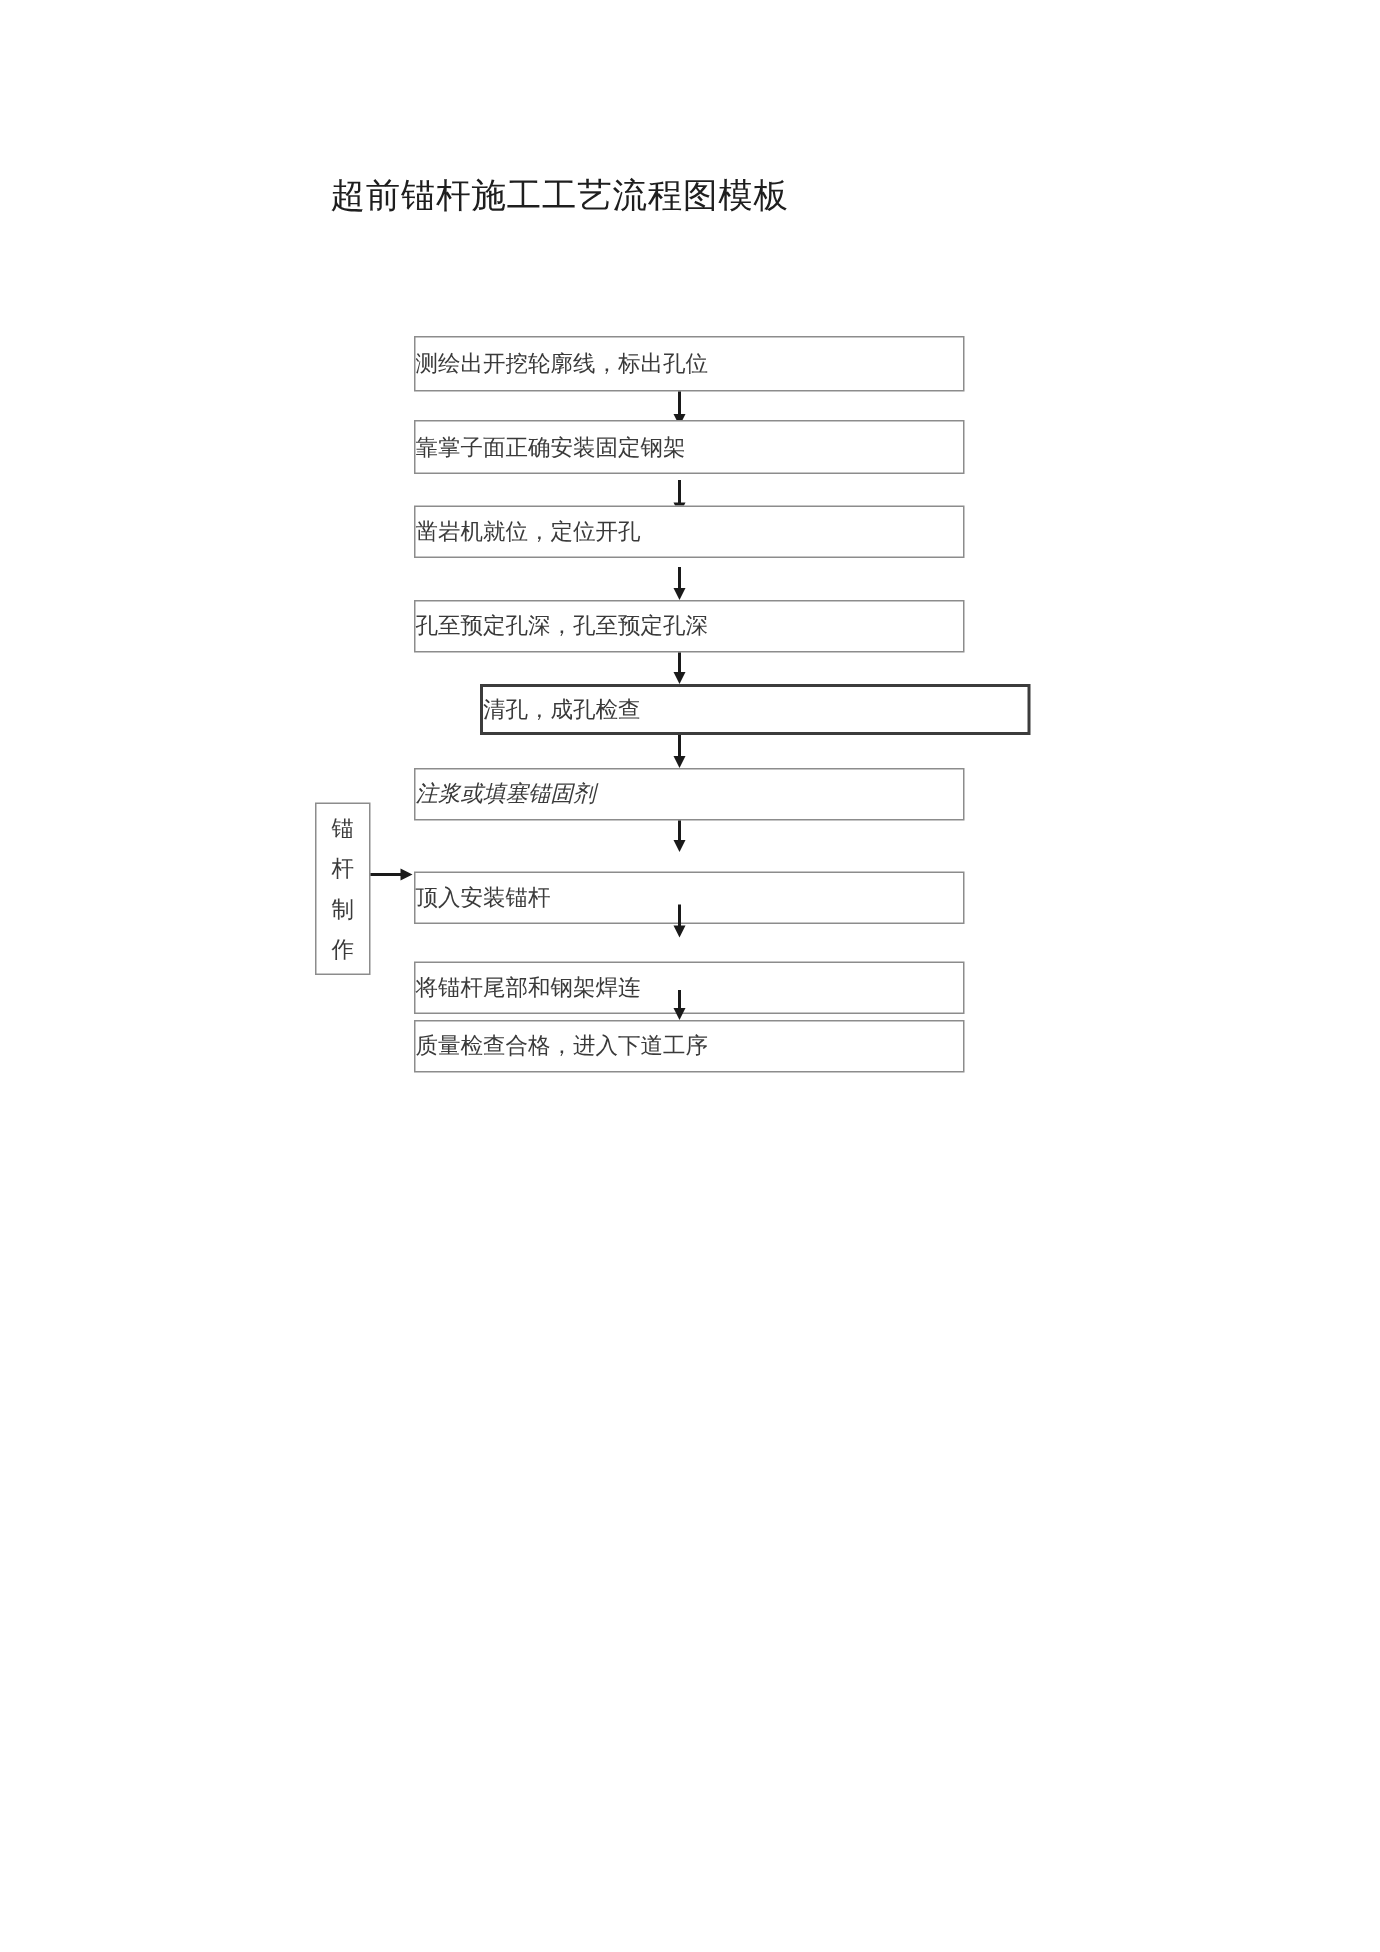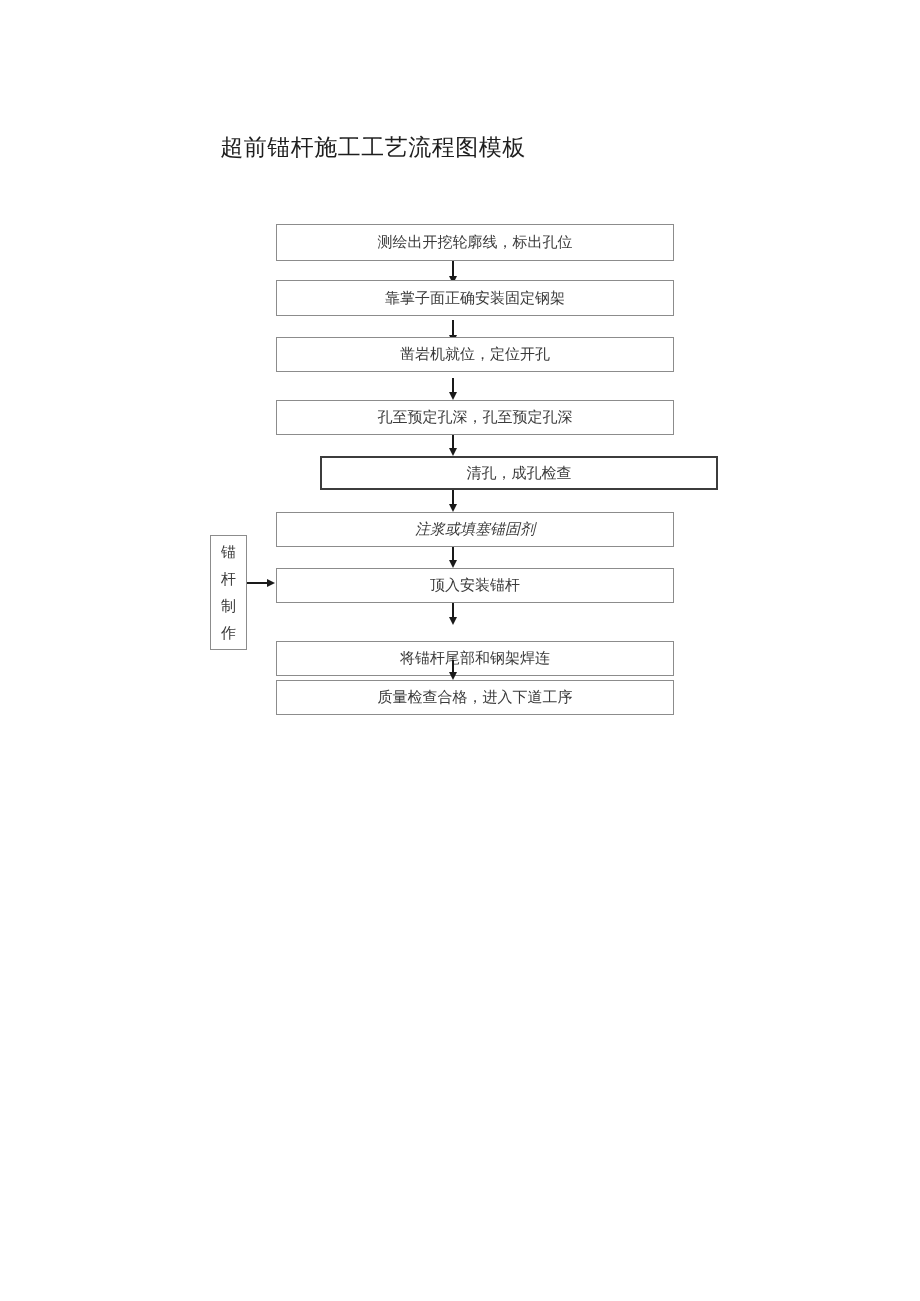--- a/index.html
+++ b/index.html
@@ -1,22 +1,22 @@
 <!DOCTYPE html>
 <html><head>
 <meta charset="utf-8">
 <style>
   html, body { margin:0; padding:0; }
   body { width:920px; height:1301px; background:#ffffff; position:relative; overflow:hidden;
          font-family: "DejaVu Serif", "Liberation Serif", serif; color:#2a2a2a; }
-  .title { position:absolute; left:0; width:746px; top:132px; text-align:center;
+  .title { position:absolute; left:0; width:746px; top:115px; text-align:center;
            font-size:23px; letter-spacing:0.5px; color:#1e1e1e; }
-  .step { position:absolute; left:276px; width:398px; box-sizing:border-box;
+  .step { position:absolute; left:276px; width:367px; box-sizing:border-box;
           border:1.5px solid #8c8c8c; background:#fff;
-          display:flex; align-items:center; justify-content:center;
+          display:flex; align-items:center; 
           font-size:15px; color:#3a3a3a; }
   .step.emph { border:2px solid #3c3c3c; }
   .arrow { position:absolute; width:0; }
   .arrow .shaft { position:absolute; left:-0.75px; top:0; width:1.5px; background:#1a1a1a; }
   .arrow .head { position:absolute; left:-4px; width:0; height:0;
                  border-left:4px solid transparent; border-right:4px solid transparent;
                  border-top:8px solid #1a1a1a; }
   .side { position:absolute; left:210px; top:535px; width:37px; height:115px; box-sizing:border-box;
           border:1.5px solid #8c8c8c; display:flex; flex-direction:column;
           align-items:center; justify-content:center; font-size:15px; color:#3a3a3a; line-height:27px; }
@@ -67,21 +67,21 @@
       <div class="shaft" style="height: 16px;"></div>
       <div class="head" style="top: 14px;"></div>
     </div>
     <div class="step" style="top: 512px; height: 35px; font-style: italic;">
       <span>注浆或填塞锚固剂</span>
     </div>
     <div class="arrow" style="left: 453px; top: 547px; height: 21px;">
       <div class="shaft" style="height: 15px;"></div>
       <div class="head" style="top: 13px;"></div>
     </div>
-    <div class="step" style="top: 568px; height: 35px;">
+    <div class="step" style="top: 581px; height: 35px;">
       <span>顶入安装锚杆</span>
     </div>
     <div class="arrow" style="left: 453px; top: 603px; height: 22px;">
       <div class="shaft" style="height: 16px;"></div>
       <div class="head" style="top: 14px;"></div>
     </div>
     <div class="step" style="top: 641px; height: 35px;">
       <span>将锚杆尾部和钢架焊连</span>
     </div>
     <div class="arrow" style="left: 453px; top: 660px; height: 20px;">

